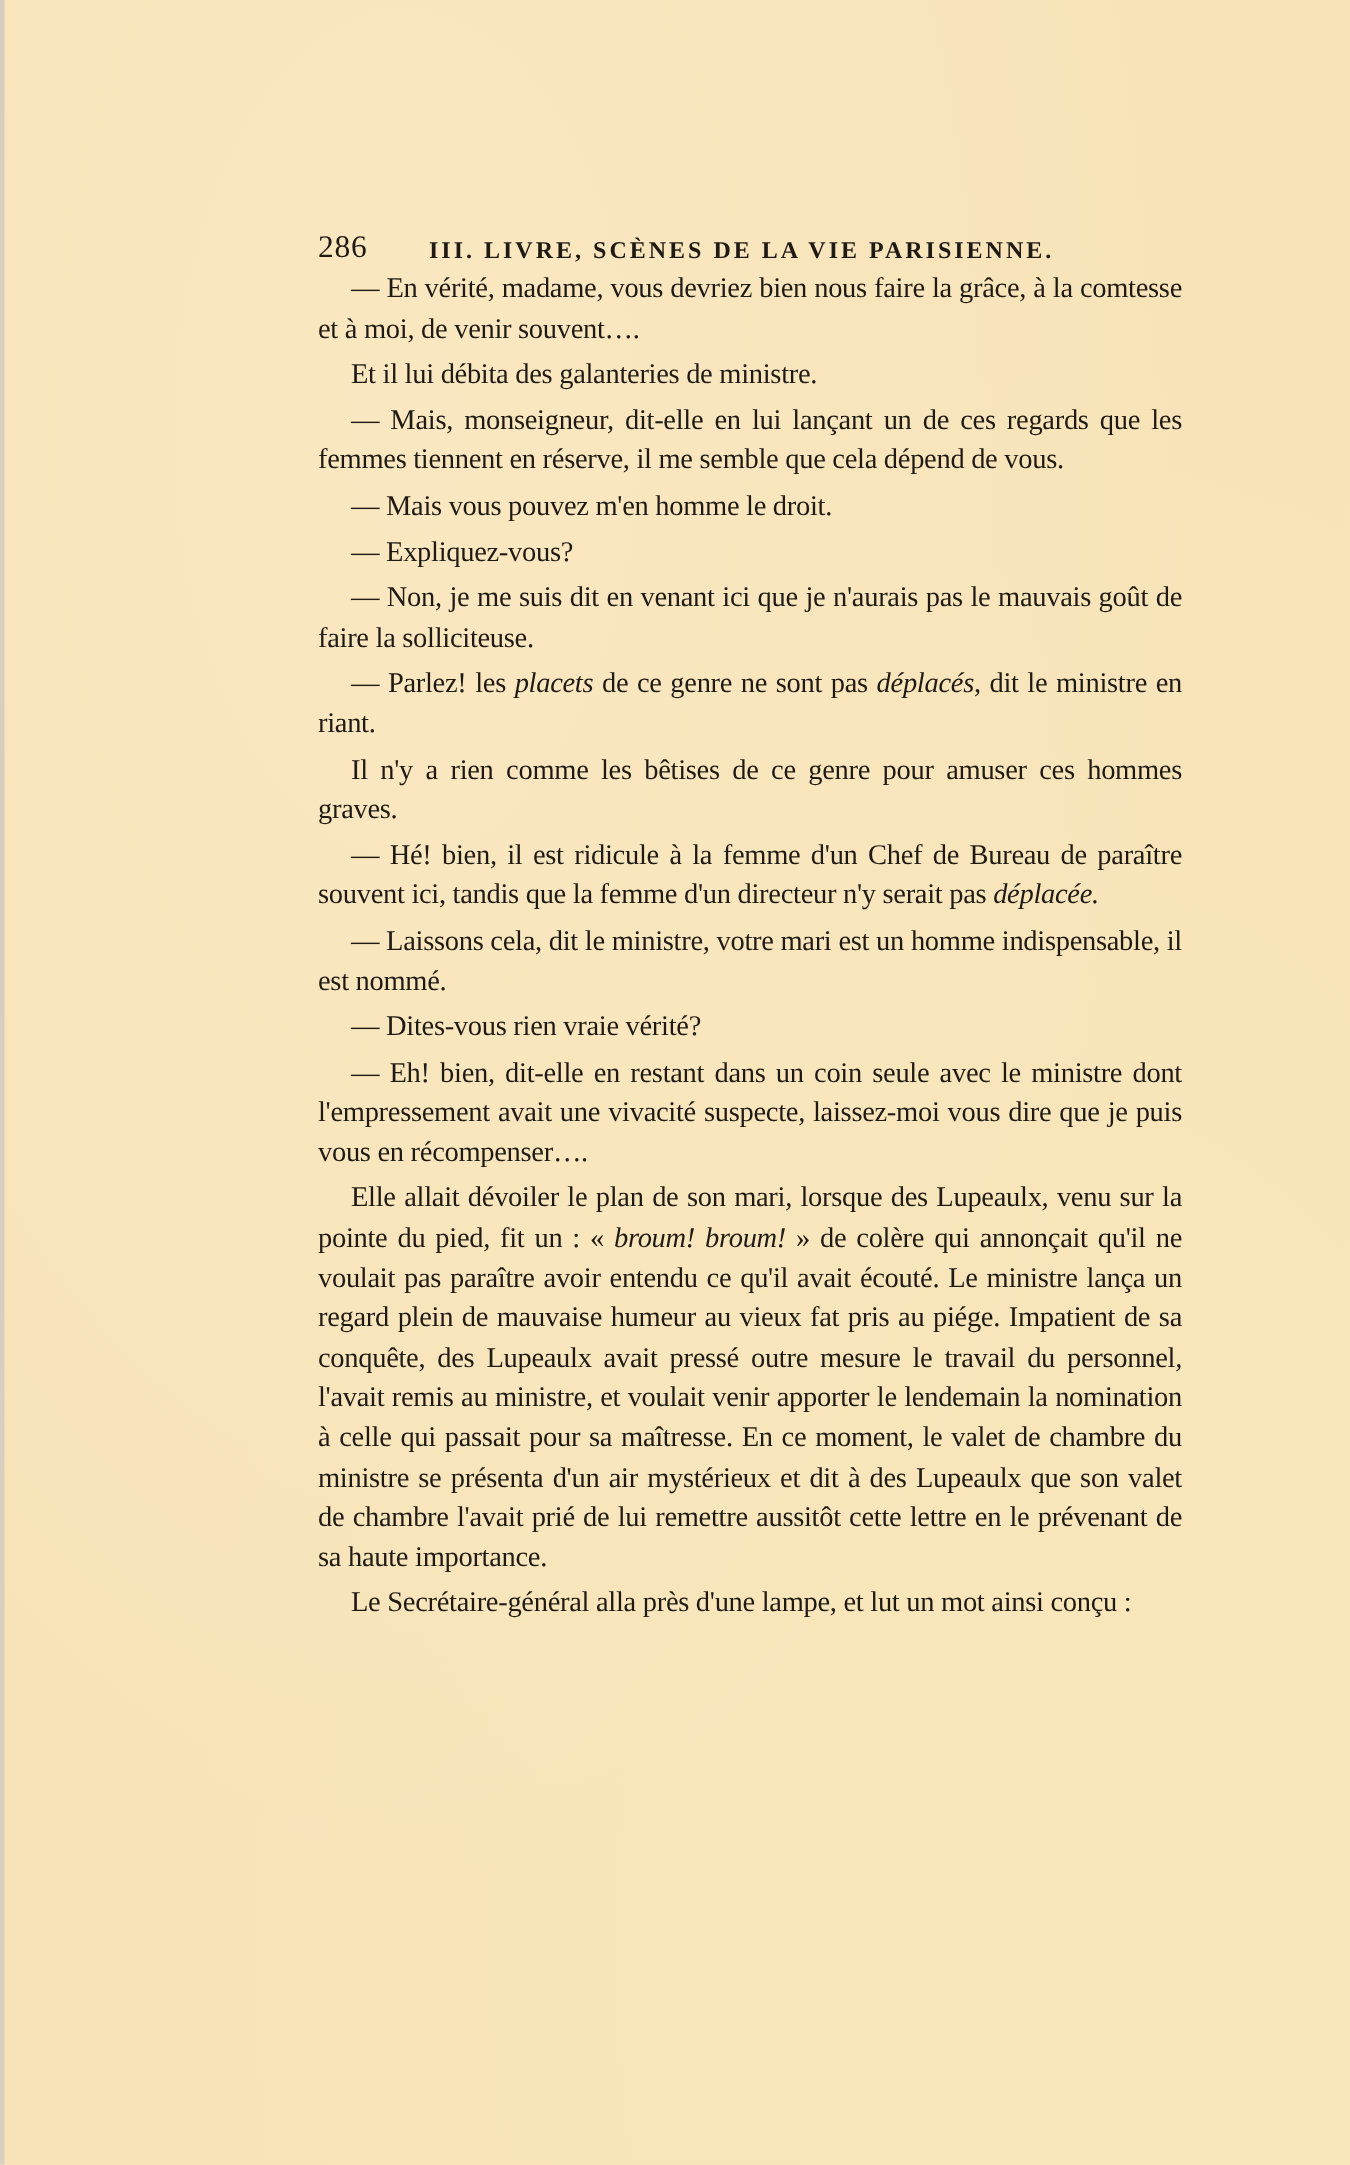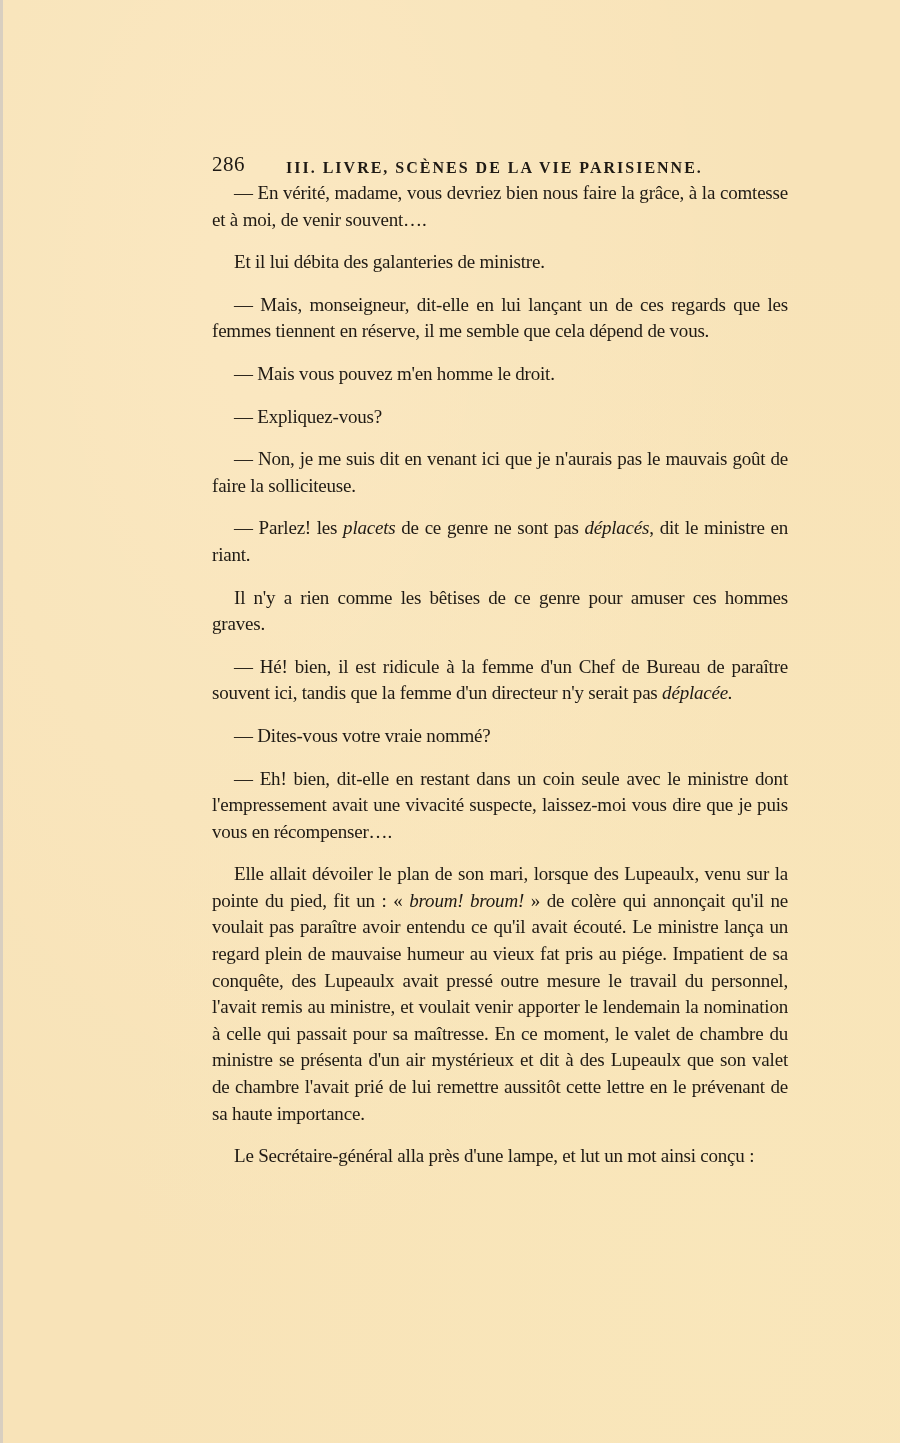--- a/index.html
+++ b/index.html
@@ -57,21 +57,21 @@
       width: 576px;
       font-size: 19px;
       line-height: 26.6px;
       letter-spacing: -0.2px;
     }
     .para {
       margin: 0;
       text-align: justify;
       text-indent: 22px;
     }
-    .para + .para { margin-top: 16px; }
+    .para + .para { margin-top: 4px; }
     .it { font-style: italic; }
   </style>
 </head>
 <body>
 
 <div class="page">
   <div class="page-edge"></div>
 
   <div class="running-head">
     <span class="folio">286</span>
@@ -81,18 +81,19 @@
   <div class="text-block" id="text-block">
       <p class="para"><span>— En vérité, madame, vous devriez bien nous faire la grâce, à la comtesse et à moi, de venir souvent….</span></p>
       <p class="para"><span>Et il lui débita des galanteries de ministre.</span></p>
       <p class="para"><span>— Mais, monseigneur, dit-elle en lui lançant un de ces regards que les femmes tiennent en réserve, il me semble que cela dépend de vous.</span></p>
       <p class="para"><span>— Mais vous pouvez m'en homme le droit.</span></p>
       <p class="para"><span>— Expliquez-vous?</span></p>
       <p class="para"><span>— Non, je me suis dit en venant ici que je n'aurais pas le mauvais goût de faire la solliciteuse.</span></p>
       <p class="para"><span>— Parlez! les </span><span class="it">placets</span><span> de ce genre ne sont pas </span><span class="it">déplacés</span><span>, dit le ministre en riant.</span></p>
       <p class="para"><span>Il n'y a rien comme les bêtises de ce genre pour amuser ces hommes graves.</span></p>
       <p class="para"><span>— Hé! bien, il est ridicule à la femme d'un Chef de Bureau de paraître souvent ici, tandis que la femme d'un directeur n'y serait pas </span><span class="it">déplacée.</span></p>
-      <p class="para"><span>— Dites-vous votre vraie nommé?</span></p>
+      <p class="para"><span>— Laissons cela, dit le ministre, votre mari est un homme indispensable, il est nommé.</span></p>
+      <p class="para"><span>— Dites-vous rien vraie vérité?</span></p>
       <p class="para"><span>— Eh! bien, dit-elle en restant dans un coin seule avec le ministre dont l'empressement avait une vivacité suspecte, laissez-moi vous dire que je puis vous en récompenser….</span></p>
       <p class="para"><span>Elle allait dévoiler le plan de son mari, lorsque des Lupeaulx, venu sur la pointe du pied, fit un : « </span><span class="it">broum! broum!</span><span> » de colère qui annonçait qu'il ne voulait pas paraître avoir entendu ce qu'il avait écouté. Le ministre lança un regard plein de mauvaise humeur au vieux fat pris au piége. Impatient de sa conquête, des Lupeaulx avait pressé outre mesure le travail du personnel, l'avait remis au ministre, et voulait venir apporter le lendemain la nomination à celle qui passait pour sa maîtresse. En ce moment, le valet de chambre du ministre se présenta d'un air mystérieux et dit à des Lupeaulx que son valet de chambre l'avait prié de lui remettre aussitôt cette lettre en le prévenant de sa haute importance.</span></p>
       <p class="para"><span>Le Secrétaire-général alla près d'une lampe, et lut un mot ainsi conçu :</span></p>
     </div>
 </div>
 
 </body></html>

